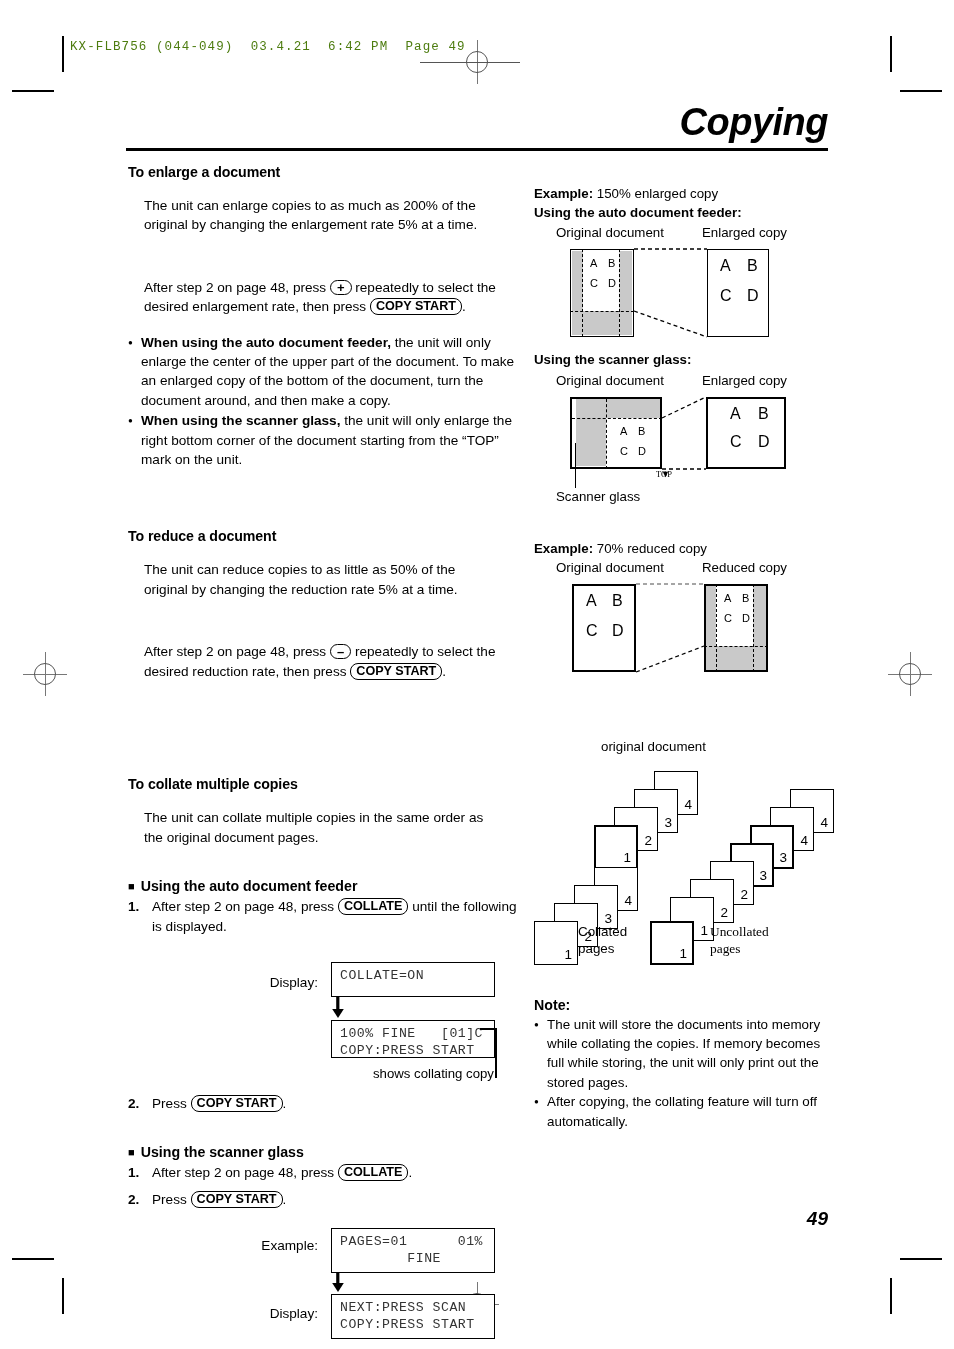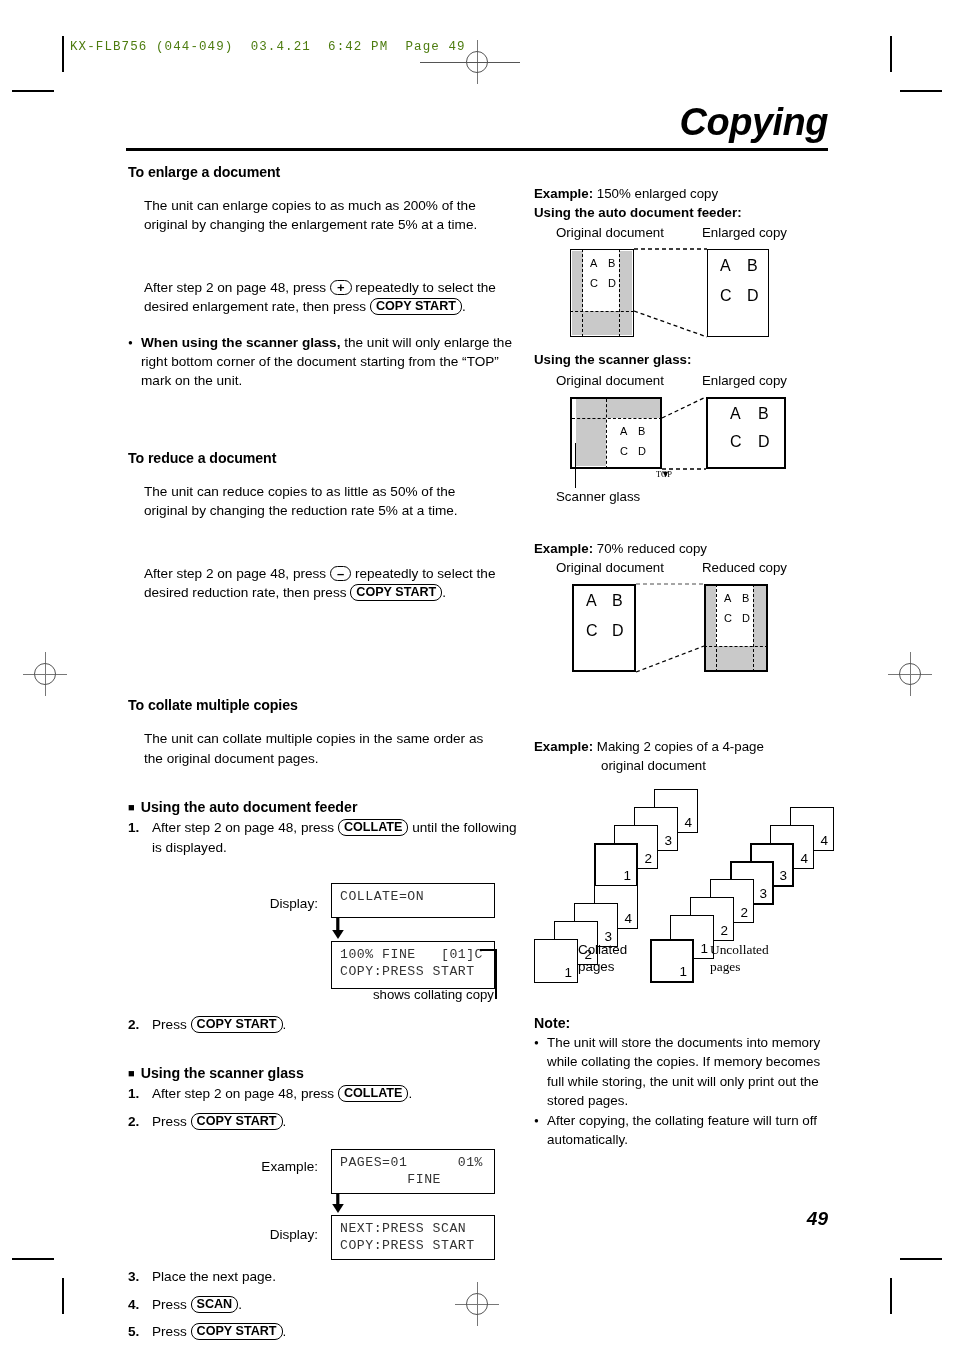--- a/index.html
+++ b/index.html
@@ -162,20 +162,23 @@
   <p class="body">The unit can enlarge copies to as much as 200% of the original by changing the enlargement rate 5% at a time.</p>
   <div class="gap-s"></div>
   <p class="body">
     <span>After step 2 on page 48, press</span>
     <span class="key sm">+</span>
     <span>repeatedly to select the desired enlargement rate, then press</span>
     <span class="key">COPY START</span><span>.</span>
   </p>
   <ul class="bul">
     <li>
+      <span class="b">When using the auto document feeder,</span><span> the unit will only enlarge the center of the upper part of the document. To make an enlarged copy of the bottom of the document, turn the document around, and then make a copy.</span>
+    </li>
+    <li>
       <span class="b">When using the scanner glass,</span><span> the unit will only enlarge the right bottom corner of the document starting from the “TOP” mark on the unit.</span>
     </li>
   </ul>
 
   <div style="height:58px"></div>
 
   <h2 class="sec">To reduce a document</h2>
   <p class="body">The unit can reduce copies to as little as 50% of the original by changing the reduction rate 5% at a time.</p>
   <div class="gap-s"></div>
   <p class="body">
@@ -204,21 +207,21 @@
   <div style="height:14px"></div>
   <div class="lcdwrap" style="height:112px;">
     <div class="lbl" style="position:absolute; left:80px; top:17px; width:110px;">Display:</div>
     <div class="lcd" style="position:absolute; left:203px; top:4px; width:164px; height:35px;">COLLATE=ON</div>
     <div class="arrow-dn" style="position:absolute; left:203px; top:39px; width:164px;">
       <svg width="14" height="22" viewBox="0 0 14 22" aria-hidden="true">
         <rect x="5.2" y="0" width="3.2" height="14" fill="#000"></rect>
         <polygon points="1.2,12 12.8,12 7,21" fill="#000"></polygon>
       </svg>
     </div>
-    <div class="lcd" style="position:absolute; left:203px; top:62px; width:164px; height:48px;"><span>100% FINE   [01]C</span>
+    <div class="lcd" style="position:absolute; left:203px; top:62px; width:164px; height:38px;"><span>100% FINE   [01]C</span>
 <span>COPY:PRESS START</span></div>
 
     <div style="position:absolute; left:367px; top:70px; width:1.6px; height:50px; background:#000;"></div>
     <div style="position:absolute; left:352px; top:70px; width:17px; height:1.6px; background:#000;"></div>
   </div>
   <div class="diag-cap" style="position:relative; left:245px; top:-4px; font-size:13.2px;">shows collating copy</div>
 
   <div style="height:9px"></div>
   <ol class="steps">
     <li>
@@ -372,24 +375,20 @@
     <div class="dash-v" style="left:182px; top:24px; height:88px;"></div>
     <div class="dash-v" style="left:219px; top:24px; height:88px;"></div>
     <div class="dash-h" style="left:170px; top:86px; width:64px;"></div>
     <div class="ltr" style="left:190px; top:32px;">A</div>
     <div class="ltr" style="left:208px; top:32px;">B</div>
     <div class="ltr" style="left:190px; top:52px;">C</div>
     <div class="ltr" style="left:208px; top:52px;">D</div>
   </div>
 
   <div style="height:56px"></div>
-  <p class="ex-line">
-    <span class="b">Example:</span>
-    <span>Making 2 copies of a 4-page</span>
-  </p>
   <p class="ex-line" style="padding-left:67px;">
     <span>original document</span>
   </p>
 
   <div class="dg" style="height:210px; margin-top:14px;">
 
     <div class="sheet" style="left:120px; top:0px;">
         <span class="n">4</span>
       </div>
     <div class="sheet" style="left:100px; top:18px;">

